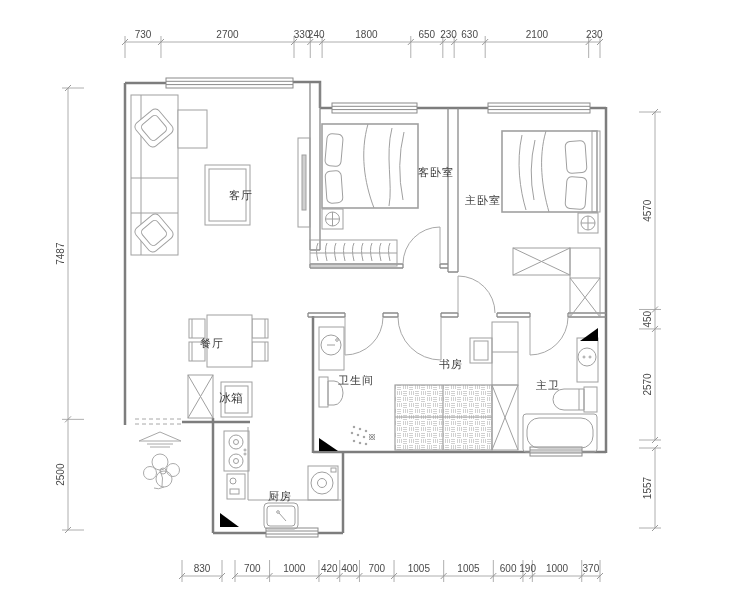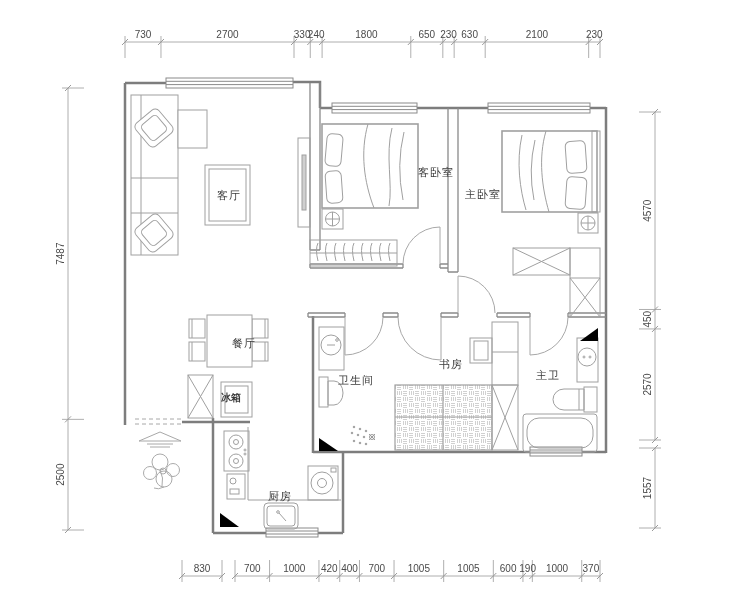--- a/index.html
+++ b/index.html
@@ -1,21 +1,21 @@
 <!DOCTYPE html>
 <html><head>
 <meta charset="utf-8">
 <style>
   html,body{margin:0;padding:0;background:#ffffff;}
   #canvas{position:relative;width:740px;height:600px;background:#ffffff;overflow:hidden;
           font-family:"Liberation Sans", sans-serif;}
   #plan-svg{position:absolute;left:0;top:0;}
   .room-label{position:absolute;transform:translate(-50%,-50%);color:#3a3a3a;
               font-size:11px;letter-spacing:1px;white-space:nowrap;}
-  .room-label.small{font-size:10px;letter-spacing:0;font-weight:bold;}
+  .room-label.small{font-size:12px;letter-spacing:0;}
 </style>
 </head>
 <body>
 
 <div id="canvas">
 
 <svg id="plan-svg" width="740" height="600" viewBox="0 0 740 600">
 
   <defs>
     <pattern id="weave" width="12" height="12" patternUnits="userSpaceOnUse">
@@ -410,23 +410,23 @@
         <text x="651" y="384.4690382081686" fill="#4a4a4a" font-size="10" text-anchor="middle" font-family="&quot;Liberation Sans&quot;, sans-serif" transform="rotate(-90 651 384.4690382081686)">2570</text>
         <line x1="655" y1="448" x2="655" y2="528" stroke="#9a9a9a" stroke-width="0.8"></line>
         <line x1="652" y1="451" x2="658" y2="445" stroke="#9a9a9a" stroke-width="1"></line>
         <line x1="661" y1="448" x2="639" y2="448" stroke="#9a9a9a" stroke-width="0.8"></line>
         <line x1="652" y1="531" x2="658" y2="525" stroke="#9a9a9a" stroke-width="1"></line>
         <line x1="661" y1="528" x2="639" y2="528" stroke="#9a9a9a" stroke-width="0.8"></line>
         <text x="651" y="488" fill="#4a4a4a" font-size="10" text-anchor="middle" font-family="&quot;Liberation Sans&quot;, sans-serif" transform="rotate(-90 651 488)">1557</text>
       </g>
 </svg>
 
-<span class="room-label" style="left:229px;top:195px">客厅</span>
+<span class="room-label" style="left:241px;top:195px">客厅</span>
 <span class="room-label" style="left:436px;top:172px">客卧室</span>
-<span class="room-label" style="left:483px;top:194px">主卧室</span>
-<span class="room-label" style="left:244px;top:343px">餐厅</span>
+<span class="room-label" style="left:483px;top:200px">主卧室</span>
+<span class="room-label" style="left:212px;top:343px">餐厅</span>
 <span class="room-label small" style="left:231px;top:398px">冰箱</span>
 <span class="room-label" style="left:356px;top:380px">卫生间</span>
 <span class="room-label" style="left:451px;top:364px">书房</span>
-<span class="room-label" style="left:548px;top:375px">主卫</span>
+<span class="room-label" style="left:548px;top:385px">主卫</span>
 <span class="room-label" style="left:280px;top:496px">厨房</span>
 
 </div>
 
 </body></html>

